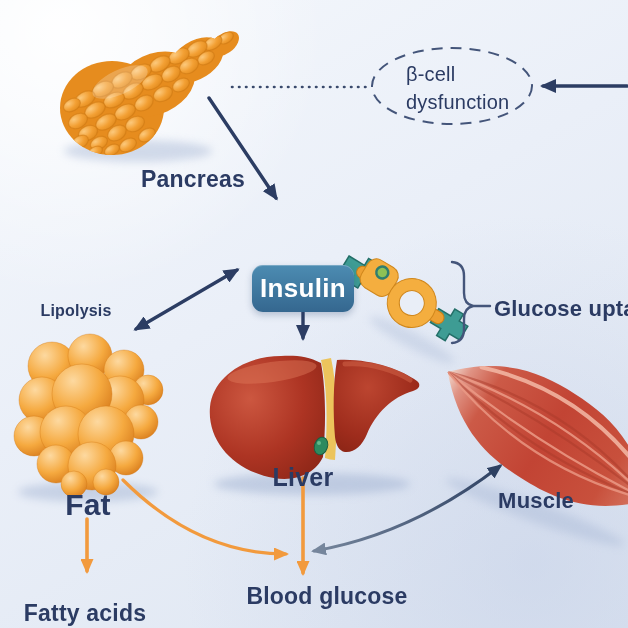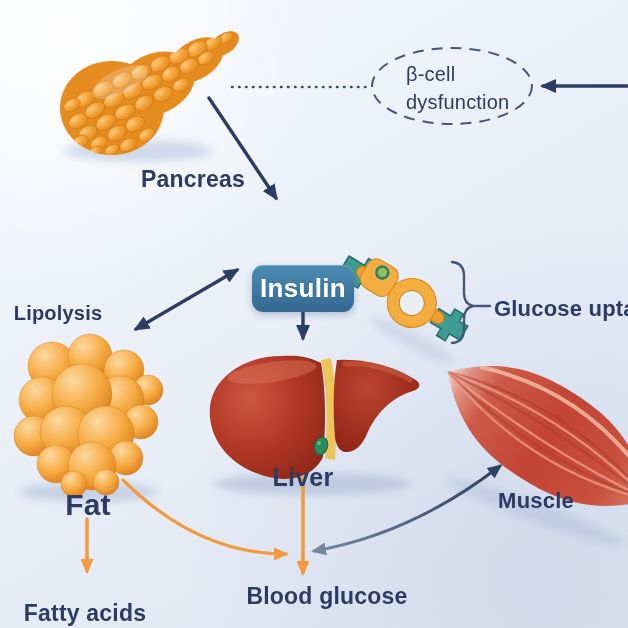--- a/index.html
+++ b/index.html
@@ -19,21 +19,21 @@
   .lbl.left-align{transform:none;}
   #lbl-pancreas{left:193px;top:166px;font-size:23px;}
   #lbl-betacell{left:406px;top:60px;font-size:20px;font-weight:500;line-height:28px;white-space:normal;width:120px;}
   #insulin-box{
     position:absolute;left:252px;top:221px;width:102px;height:47px;
     border-radius:11px;display:flex;align-items:center;justify-content:center;
     background:linear-gradient(#4c8cb2,#35678f);
     box-shadow:0 3px 7px rgba(40,70,110,.28), inset 0 1px 0 rgba(255,255,255,.25);
     color:#ffffff;font-size:26px;font-weight:700;letter-spacing:.3px;margin-top:44px;
   }
-  #lbl-lipolysis{left:58px;top:302px;font-size:20px;}
+  #lbl-lipolysis{left:76px;top:302px;font-size:16px;}
   #lbl-glucose-uptake{left:494px;top:296px;font-size:22px;}
   #lbl-fat{left:88px;top:488px;font-size:30px;}
   #lbl-liver{left:303px;top:463px;font-size:25px;}
   #lbl-muscle{left:536px;top:488px;font-size:22px;text-align:right;}
   #lbl-fatty-acids{left:85px;top:600px;font-size:23px;}
   #lbl-blood-glucose{left:303px;top:583px;font-size:23px;margin-left:24px;}
 </style>
 </head>
 <body>
 

